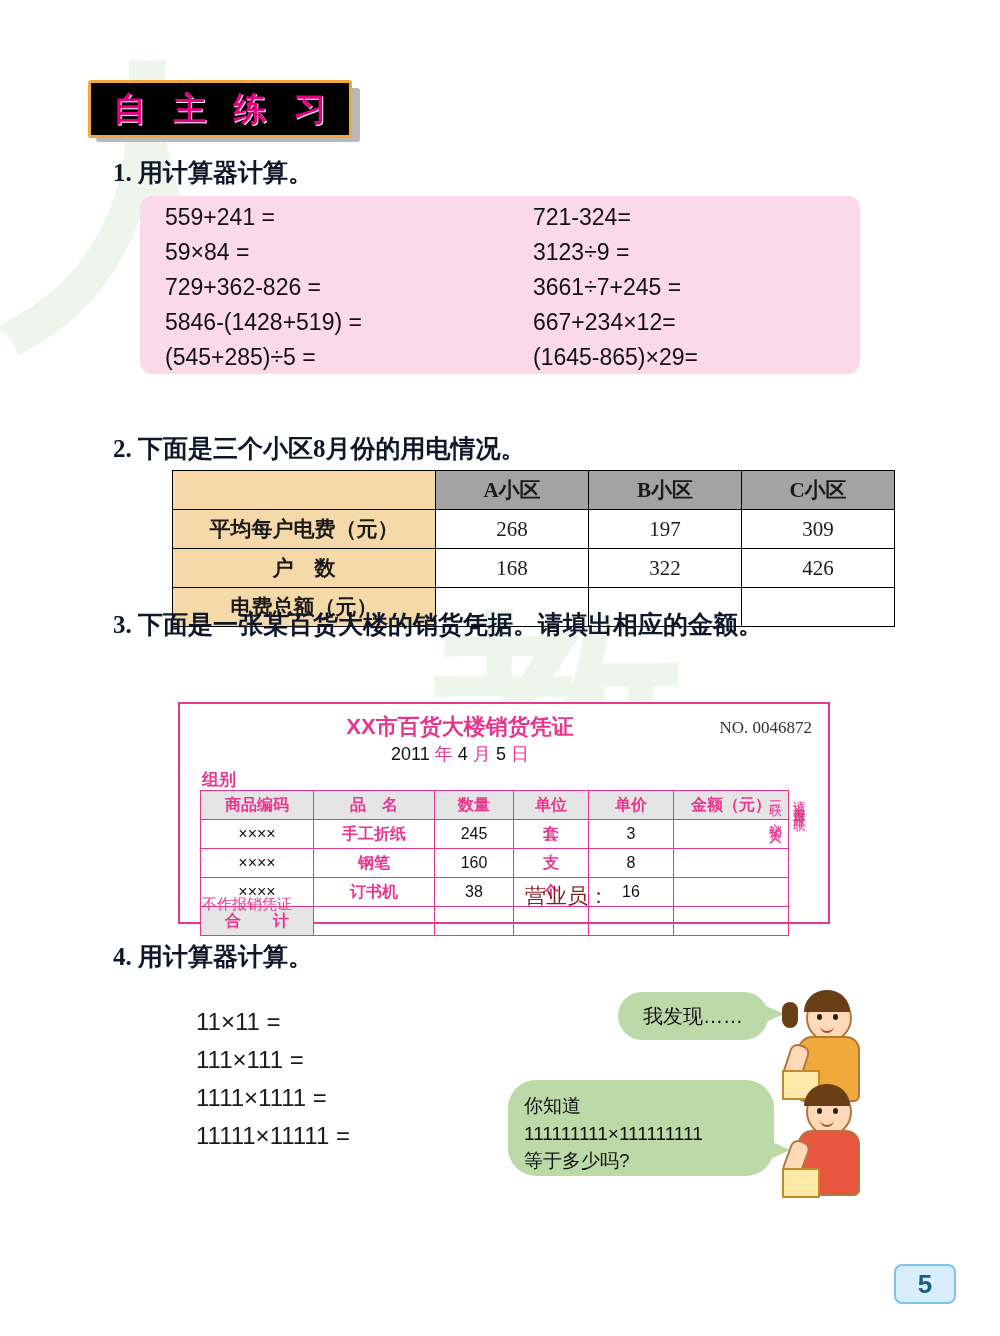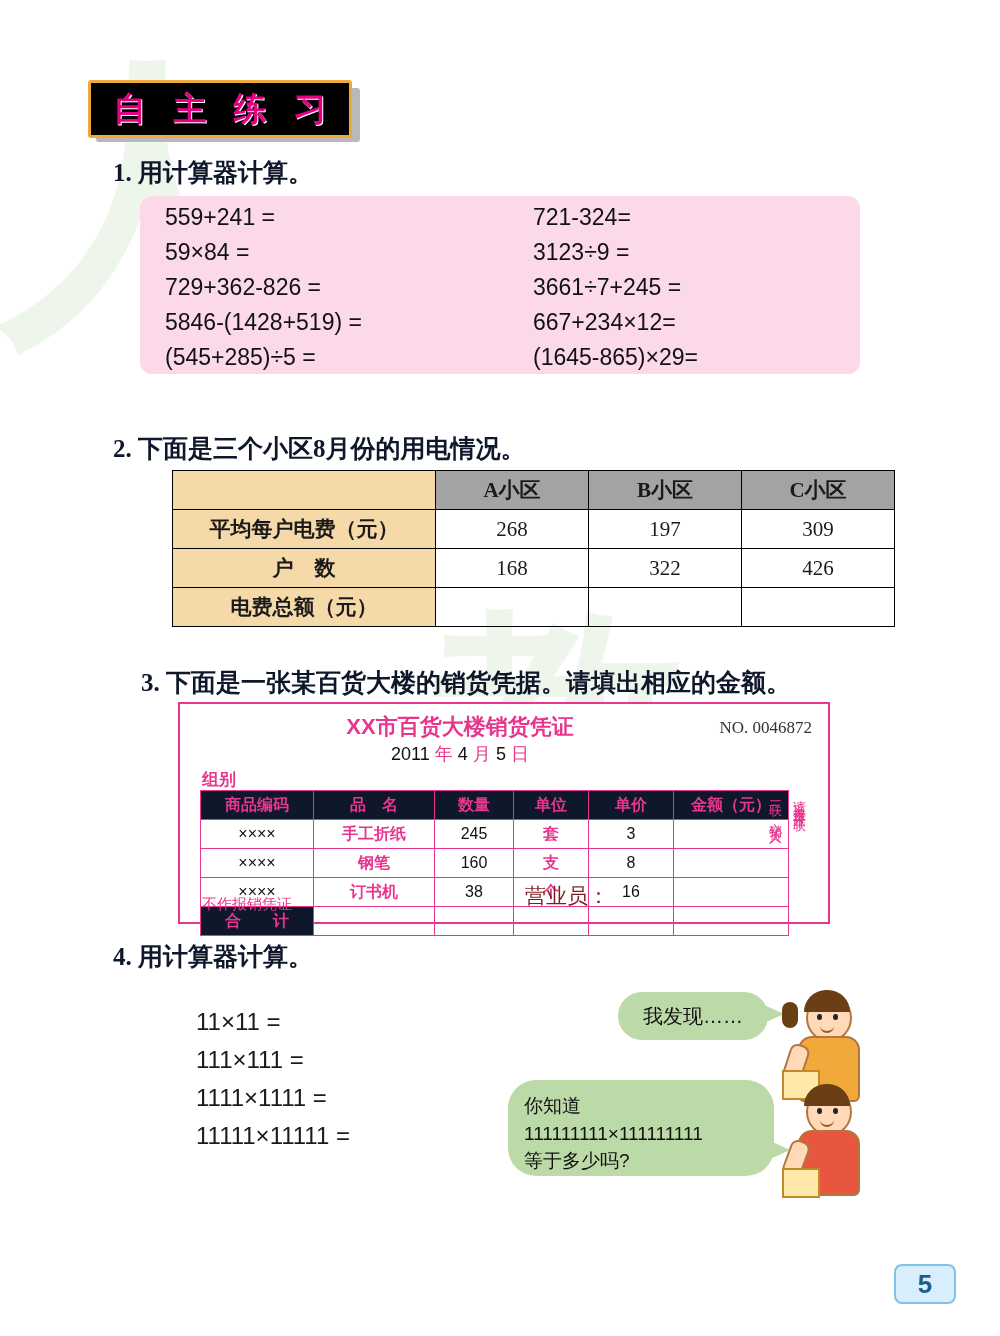--- a/index.html
+++ b/index.html
@@ -197,21 +197,21 @@
   }
   .rc-table td {
     border: 1.2px solid #e8368f;
     height: 26px;
     text-align: center;
     color: #111;
   }
   .rc-table .rh {
     color: #e8368f;
     font-weight: bold;
-    background: #0f172a;
+    background: #e5e5e5;
   }
   .rc-table .pink-b {
     color: #e8368f;
     font-weight: bold;
   }
   .rc-foot-l {
     position: absolute;
     left: 22px;
     bottom: 8px;
     font-size: 15px;
@@ -424,21 +424,21 @@
     </tr>
     <tr>
       <td class="lbl">电费总额（元）</td>
       <td></td>
       <td></td>
       <td></td>
     </tr>
   </tbody>
     </table>
 
-  <div class="q-head" style="left:113px; top:666px;margin-left:28px;">
+  <div class="q-head" style="left:113px; top:608px;">
     <span class="q-num">3.</span>
     <span>下面是一张某百货大楼的销货凭据。请填出相应的金额。</span>
   </div>
 
   <div class="receipt">
     <div class="rc-title">XX市百货大楼销货凭证</div>
     <div class="rc-no">
       <span>NO.</span>
       <span>0046872</span>
     </div>

